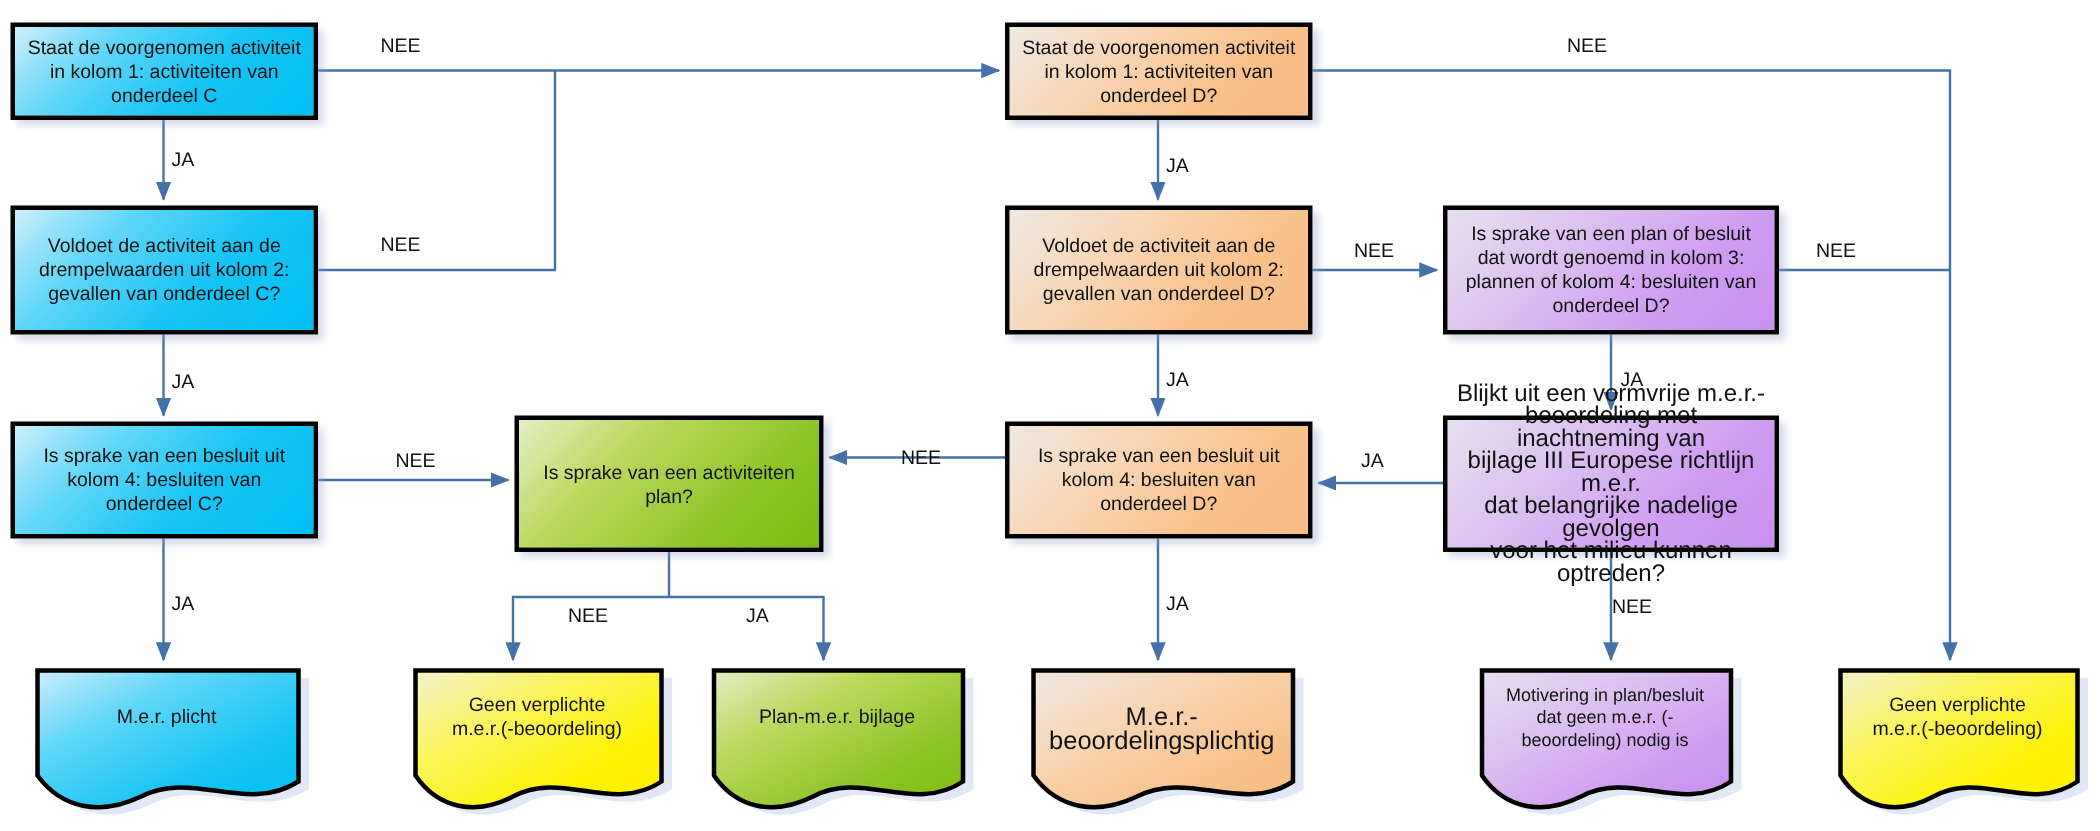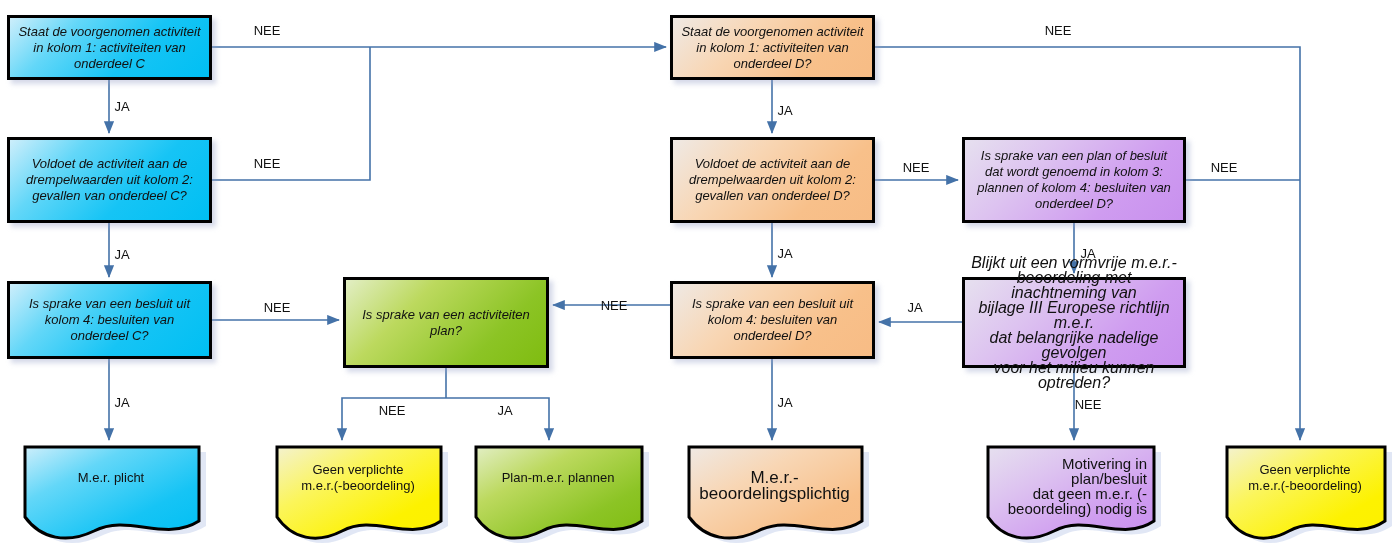--- a/index.html
+++ b/index.html
@@ -3,21 +3,21 @@
 <meta charset="utf-8">
 <style>
   html,body{margin:0;padding:0;background:#ffffff;}
   body{font-family:"Liberation Sans","DejaVu Sans",sans-serif;}
   #stage{position:relative;width:1400px;height:554px;overflow:hidden;background:#fff;}
   #svg-layer{position:absolute;left:0;top:0;width:1400px;height:554px;}
   .node{position:absolute;box-sizing:border-box;border:3px solid #000000;
         display:flex;align-items:center;justify-content:center;text-align:center;
         font-size:13px;line-height:16px;color:#111;padding:4px 6px;
         box-shadow:4px 4px 5px rgba(150,160,200,0.40);}
-  .node span{display:block;width:100%;white-space:pre-line;font-style:italic;}
+  .node span{display:block;width:100%;white-space:pre-line;}
   .doc{position:absolute;box-sizing:border-box;}
   .doc .docsvg{position:absolute;left:0;top:0;}
   .doc .doclabel{position:absolute;left:0;right:0;top:16px;text-align:center;
                  font-size:13px;line-height:16px;color:#111;white-space:pre-line;
                  padding:0 8px;box-sizing:border-box;}
   .edge-label{position:absolute;font-size:13px;color:#111;
               transform:translate(-50%,-50%);white-space:nowrap;}
   .c-cyan{background:linear-gradient(135deg,#cdeefb 0%,#63d7f8 28%,#16c4f5 62%,#00bff3 100%);}
   .c-orange{background:linear-gradient(135deg,#efe9e4 0%,#f8d6b4 35%,#f8c08a 72%,#f7bc85 100%);}
   .c-purple{background:linear-gradient(135deg,#e6e0ef 0%,#ddc3f0 32%,#cf9cf0 70%,#c890ee 100%);}
@@ -169,21 +169,21 @@
         <linearGradient id="ggr1" x1="0" y1="0" x2="1" y2="1">
           <stop offset="0" stop-color="#e2eec4"></stop>
             <stop offset="0.32" stop-color="#bcd95e"></stop>
           <stop offset="0.72" stop-color="#8cc425"></stop>
             <stop offset="1" stop-color="#7fbc10"></stop>
         </linearGradient>
       </defs>
       <path d="M6,74 L6,4 L172,4 L172,78 C139,100 105,70 72,88 C46,101 21,96 6,74 Z" transform="translate(4,4)" fill="#c9d3ec" opacity="0.55" stroke="none"></path>
       <path d="M3,3 L169,3 L169,77 C136,99 102,69 69,87 C43,100 18,95 3,73 Z" fill="url(#ggr1)" stroke="#000" stroke-width="3"></path>
     </svg>
-    <div class="doclabel" style="top:26px;">Plan-m.e.r. plannen</div>
+    <div class="doclabel" style="top:26px;">Plan-m.e.r. bijlage</div>
   </div>
 
   <div class="doc" style="left:686px;top:444px;width:177px;height:94px;">
     <svg class="docsvg" width="185" height="102" viewBox="0 0 185 102" xmlns="http://www.w3.org/2000/svg">
       <defs>
         <linearGradient id="gor1" x1="0" y1="0" x2="1" y2="1">
           <stop offset="0" stop-color="#efe9e4"></stop>
             <stop offset="0.35" stop-color="#f8d6b4"></stop>
           <stop offset="0.75" stop-color="#f8c08a"></stop>
             <stop offset="1" stop-color="#f7bc85"></stop>
@@ -201,21 +201,21 @@
         <linearGradient id="gpu1" x1="0" y1="0" x2="1" y2="1">
           <stop offset="0" stop-color="#e6e0ef"></stop>
             <stop offset="0.32" stop-color="#ddc3f0"></stop>
           <stop offset="0.72" stop-color="#cf9cf0"></stop>
             <stop offset="1" stop-color="#c890ee"></stop>
         </linearGradient>
       </defs>
       <path d="M6,74 L6,4 L172,4 L172,78 C139,100 105,70 72,88 C46,101 21,96 6,74 Z" transform="translate(4,4)" fill="#c9d3ec" opacity="0.55" stroke="none"></path>
       <path d="M3,3 L169,3 L169,77 C136,99 102,69 69,87 C43,100 18,95 3,73 Z" fill="url(#gpu1)" stroke="#000" stroke-width="3"></path>
     </svg>
-    <div class="doclabel" style="top:12px;font-size:15px;line-height:15px;text-align:right;">Motivering in plan/besluit
+    <div class="doclabel" style="top:12px;font-size:12px;line-height:15px;">Motivering in plan/besluit
 dat geen m.e.r. (-
 beoordeling) nodig is</div>
   </div>
 
   <div class="doc" style="left:1224px;top:444px;width:162px;height:94px;">
     <svg class="docsvg" width="170" height="102" viewBox="0 0 170 102" xmlns="http://www.w3.org/2000/svg">
       <defs>
         <linearGradient id="gye2" x1="0" y1="0" x2="1" y2="1">
           <stop offset="0" stop-color="#f4f2cf"></stop>
             <stop offset="0.35" stop-color="#fbf55a"></stop>

